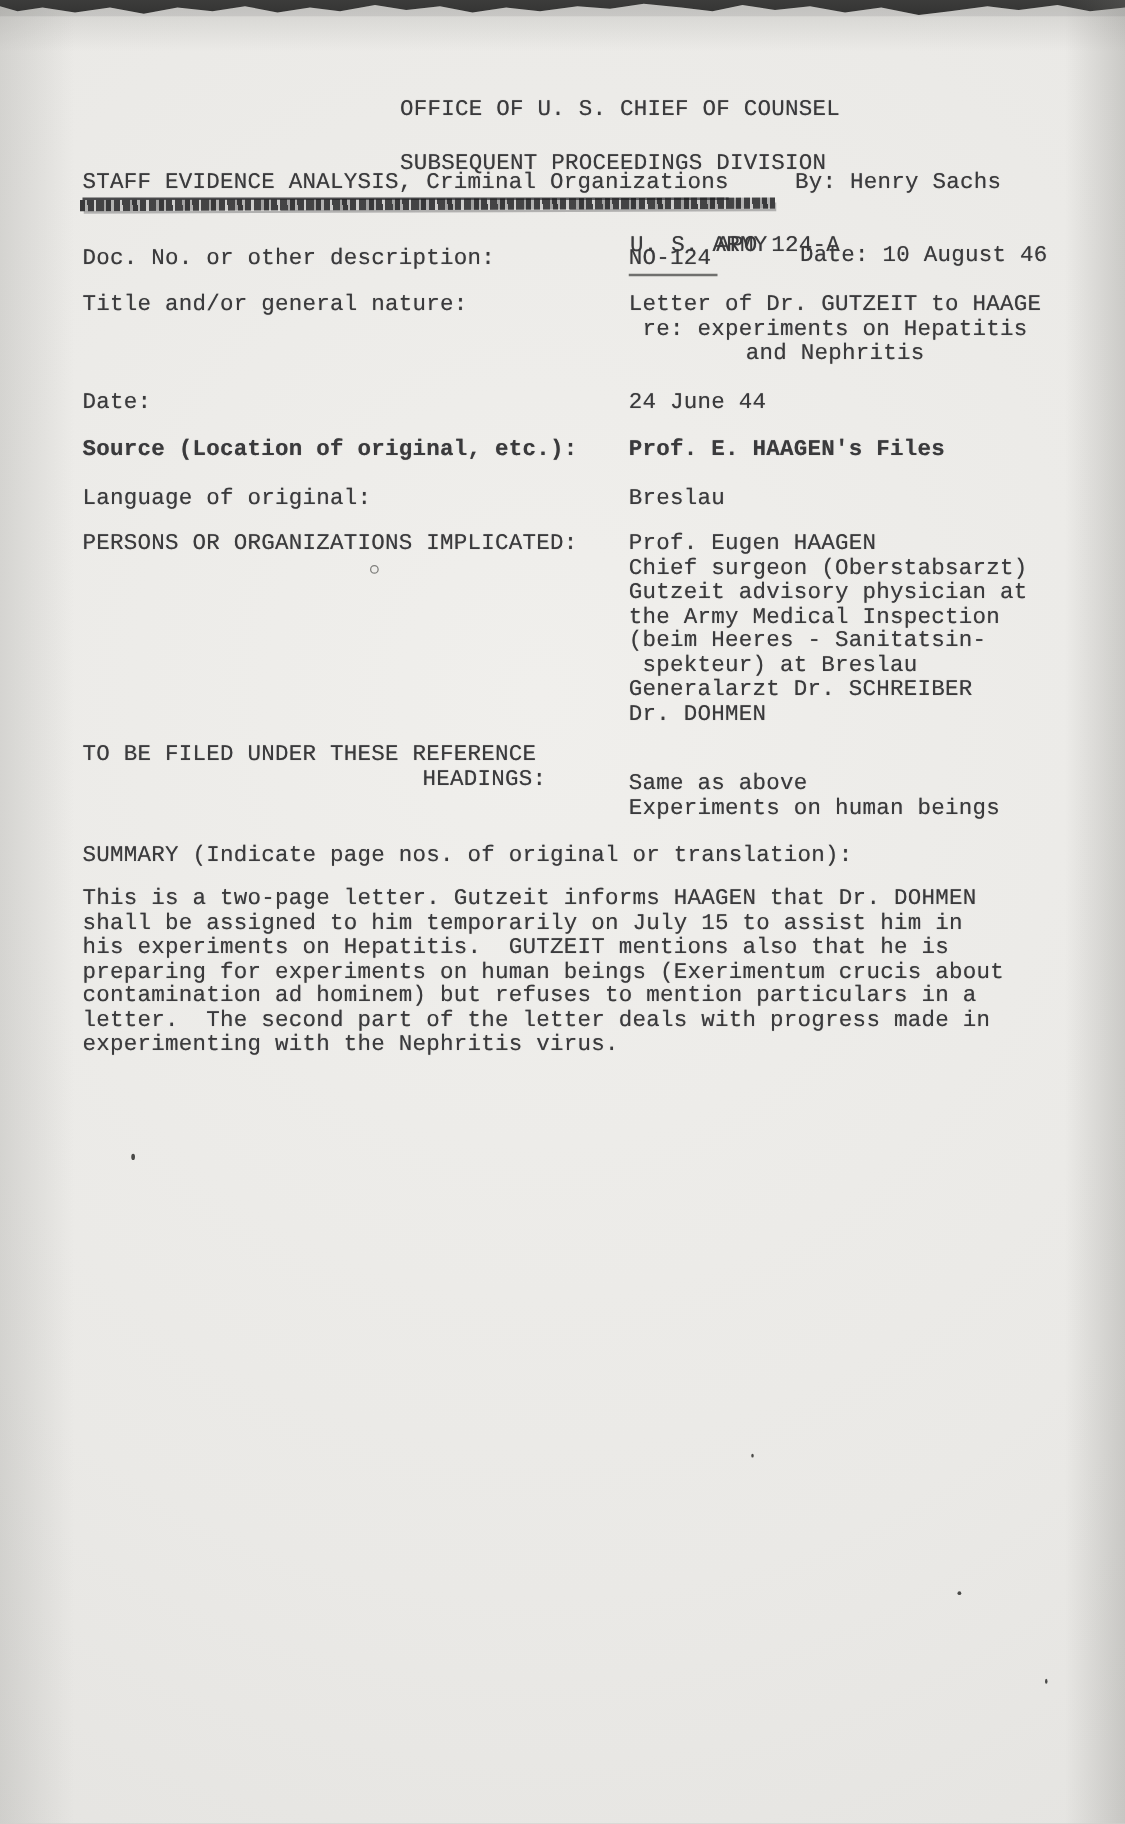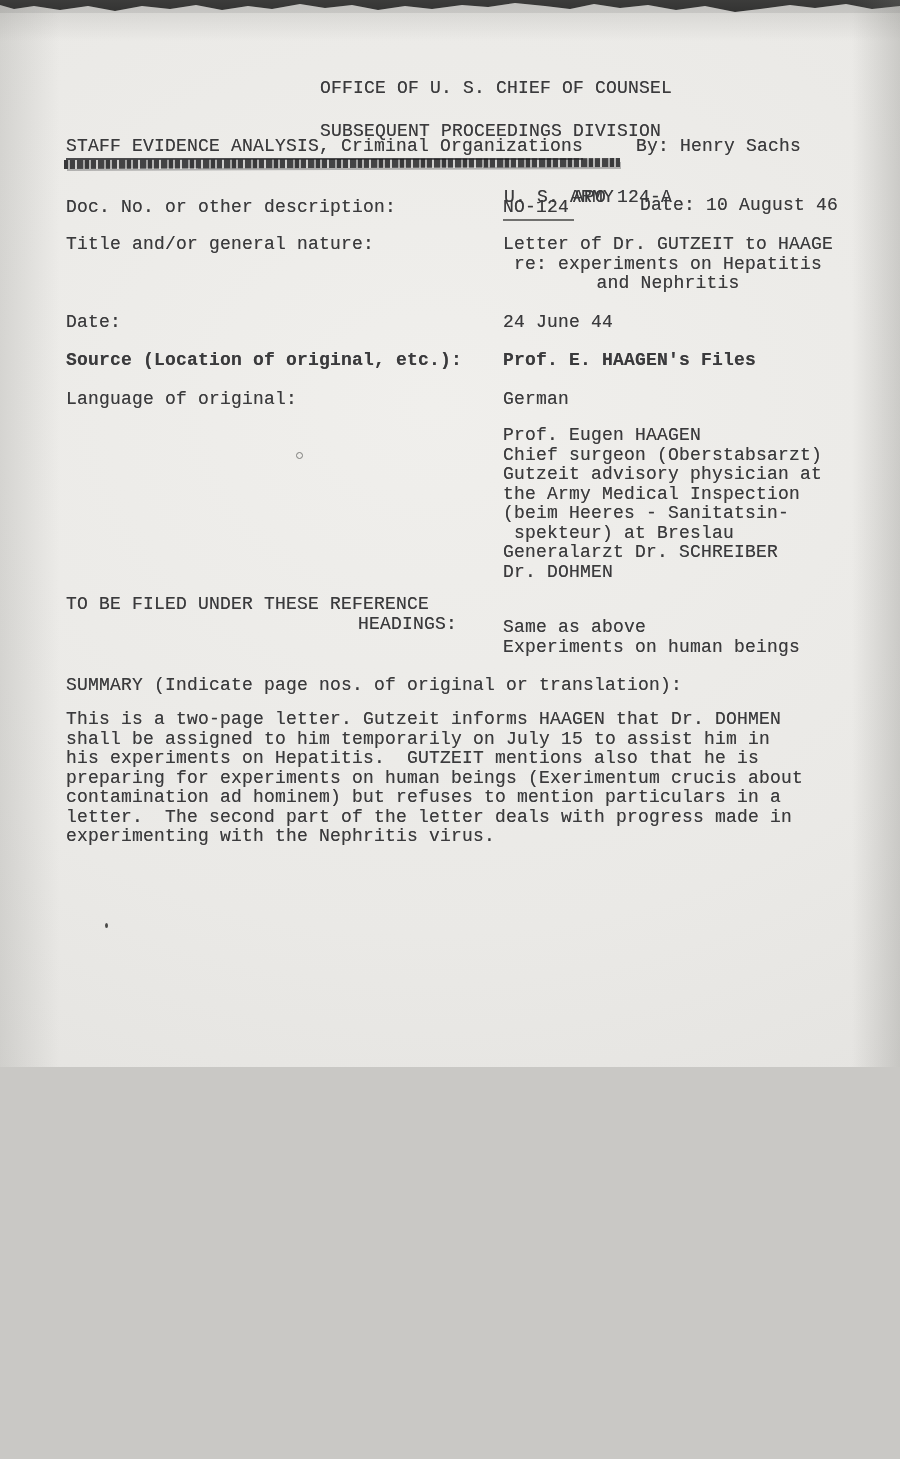--- a/index.html
+++ b/index.html
@@ -3,21 +3,21 @@
 <meta charset="utf-8">
 <style>
   html, body {
     margin: 0;
     padding: 0;
     background: #c9c8c5;
   }
   .scan {
     position: relative;
     width: 900px;
-    height: 1067px;
+    height: 1459px;
     margin: 0 auto;
     overflow: hidden;
     background:
       radial-gradient(ellipse 130% 90% at 48% 38%, #f0efec 0%, #eae9e6 55%, #e1e0dd 100%);
     font-family: "Liberation Mono", "DejaVu Sans Mono", monospace;
     font-size: 18px;
     line-height: 19.5px;
     letter-spacing: 0.2px;
     color: #3a3a3c;
   }
@@ -84,21 +84,21 @@
 
   .label { left: 66px; }
   .value { left: 503px; }
   .row-doc      { top: 198px; }
   .row-title    { top: 235px; text-align: center; }
   .row-date     { top: 313px; }
   .row-source   { top: 351px; font-weight: bold; }
   .row-lang     { top: 390px; }
   .row-persons  { top: 426px; }
   .filed-l1     { top: 595px; }
-  .filed-l2     { left: 338px; top: 615px; margin-left: 20px; }
+  .filed-l2     { left: 338px; top: 615px; }
   .filed-val    { top: 618px; }
   .summary-head { top: 676px; }
   .summary-body { top: 710px; }
 
   .underlined-value {
     border-bottom: 2px solid #70706e;
     padding: 0 5px 2px 0;
   }
 
   .speck {
@@ -151,22 +151,23 @@
 re: experiments on Hepatitis
 and Nephritis</span>
 
   <span class="t label row-date">Date:</span>
   <span class="t value row-date">24 June 44</span>
 
   <span class="t label row-source">Source (Location of original, etc.):</span>
   <span class="t value row-source">Prof. E. HAAGEN's Files</span>
 
   <span class="t label row-lang">Language of original:</span>
-  <span class="t value row-lang">German</span>
+  <span class="t value row-lang">Breslau</span>
 
+  <span class="t label row-persons">PERSONS OR ORGANIZATIONS IMPLICATED:</span>
   <span class="t value row-persons">Prof. Eugen HAAGEN
 Chief surgeon (Oberstabsarzt)
 Gutzeit advisory physician at
 the Army Medical Inspection
 (beim Heeres - Sanitatsin-
  spekteur) at Breslau
 Generalarzt Dr. SCHREIBER
 Dr. DOHMEN</span>
 
   <span class="t label filed-l1">TO BE FILED UNDER THESE REFERENCE</span>

